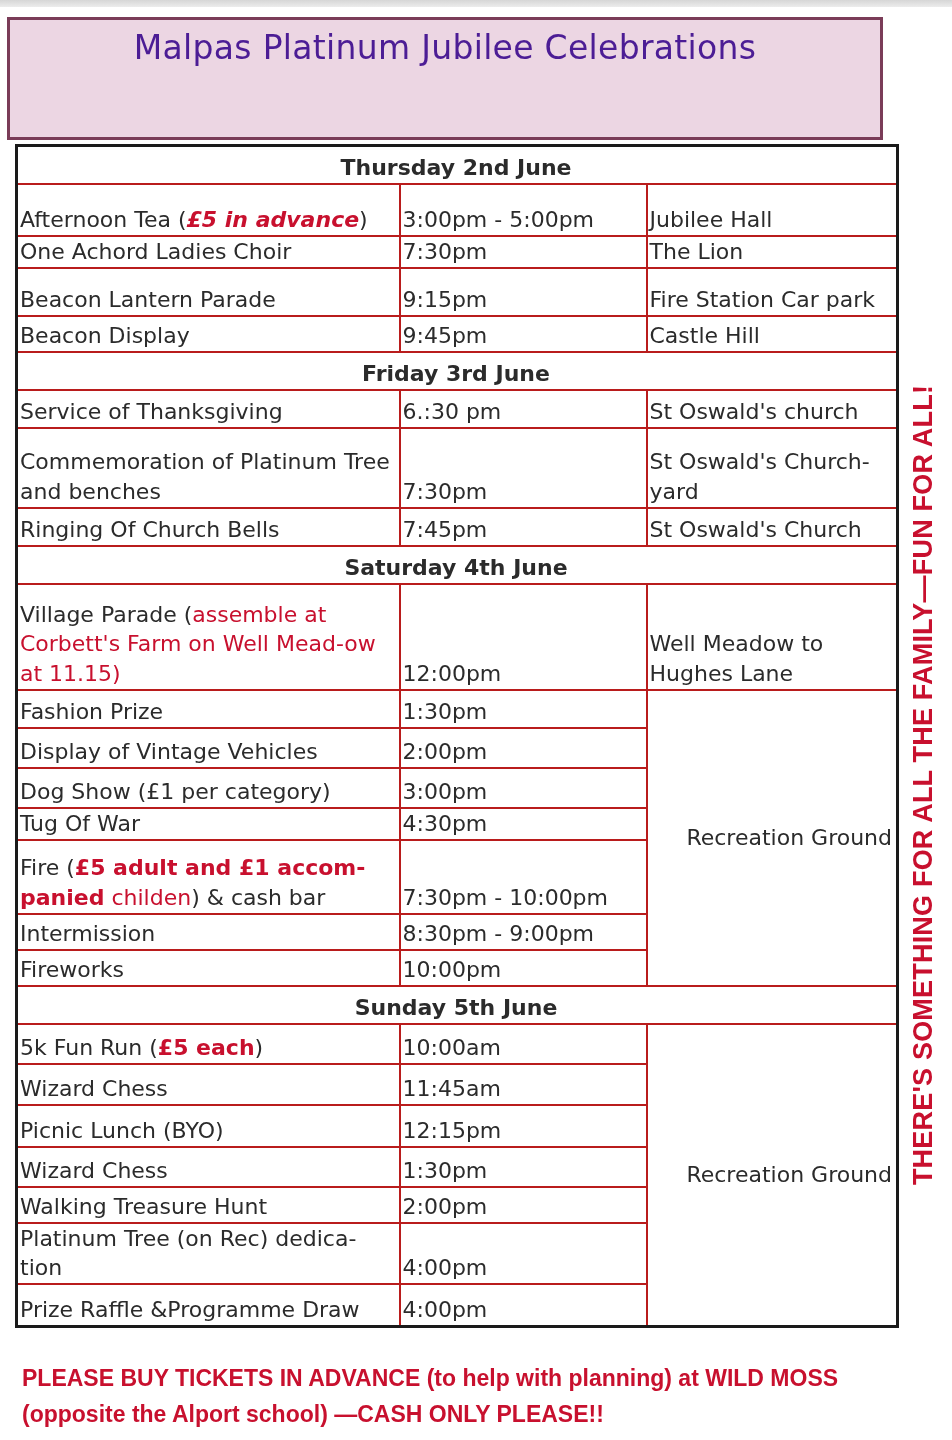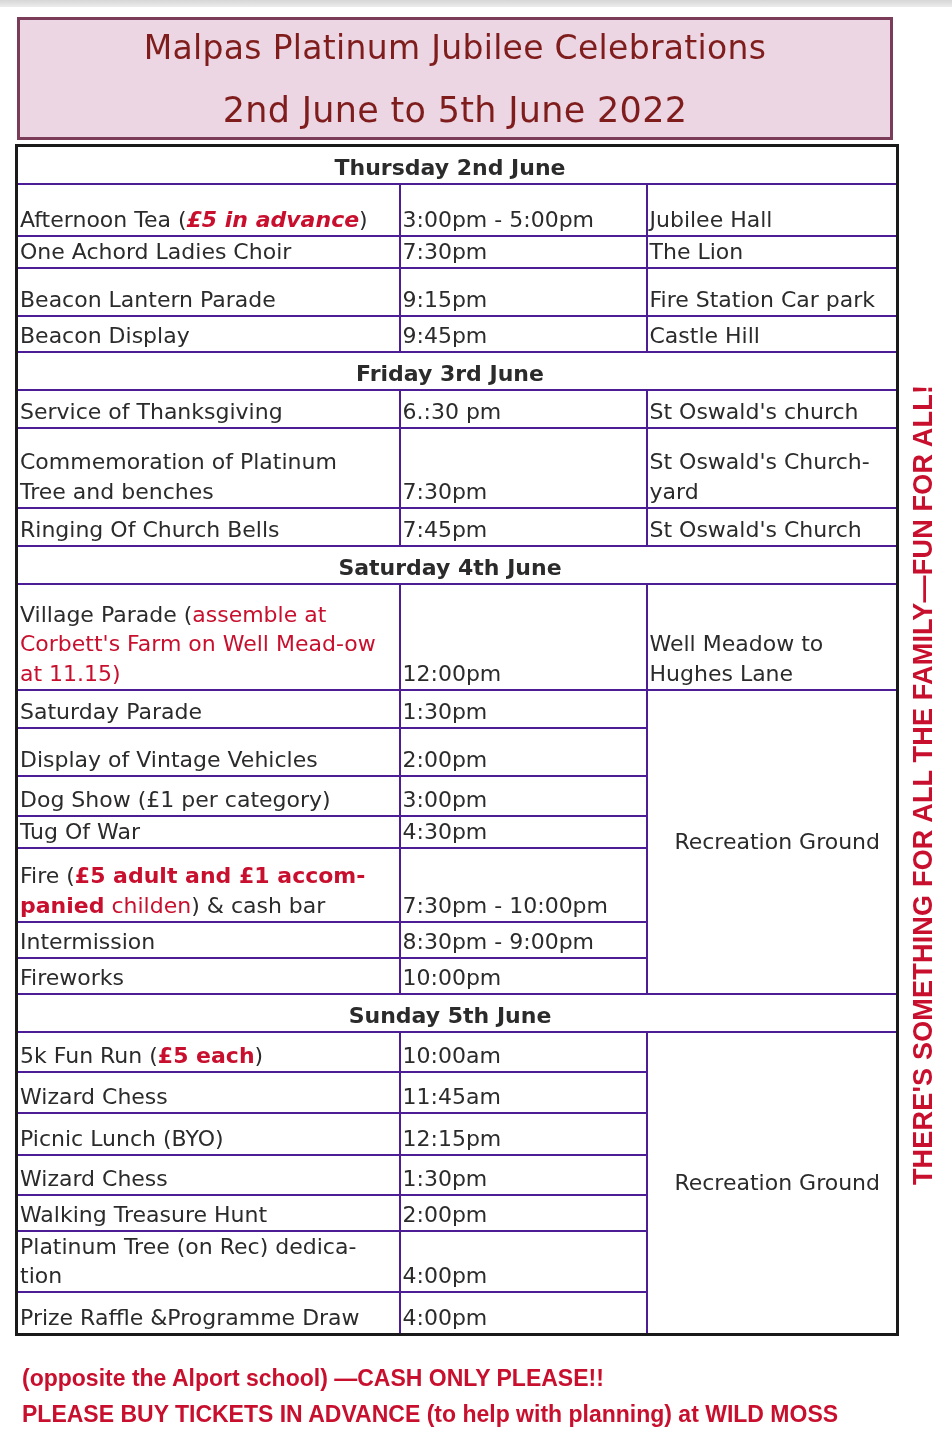--- a/index.html
+++ b/index.html
@@ -2,35 +2,35 @@
 <html><head>
 <meta charset="utf-8">
 <style>
   html, body { margin:0; padding:0; }
   body {
     width:952px; height:1440px; background:#ffffff; position:relative; overflow:hidden;
     font-family: "DejaVu Sans", "Liberation Sans", sans-serif; color:#2b2b2b;
   }
   .topband { position:absolute; left:0; top:0; width:952px; height:7px; background:linear-gradient(#d6d6d6,#ececec); }
   .title-box {
-    position:absolute; left:17px; top:17px; width:876px; height:123px;
+    position:absolute; left:7px; top:17px; width:876px; height:123px;
     background:#ecd6e3; border:3px solid #7a3c58; box-sizing:border-box;
-    text-align:center; color:#7f1d1d;
+    text-align:center; color:#4c1d95;
   }
   .title-box .l1 { position:absolute; left:0; right:0; top:8px; font-size:33px; letter-spacing:0.3px; }
   .title-box .l2 { position:absolute; left:0; right:0; top:70px; font-size:35px; letter-spacing:0.3px; }
 
   table.sched {
     position:absolute; left:15px; top:144px; width:881px;
     border-collapse:collapse; table-layout:fixed;
     border:3px solid #1a1a1a;
     font-size:22px; line-height:1.35;
   }
   table.sched td {
-    border:2px solid #4c1d95; padding:0 16px 0 2px; vertical-align:bottom;
+    border:2px solid #b91c1c; padding:0 4px 0 2px; vertical-align:bottom;
     white-space:normal; overflow:hidden;
   }
   table.sched td.day {
     text-align:center; font-weight:bold; font-size:22px; height:36px; vertical-align:bottom;
   }
   col.c1 { width:383px; } col.c2 { width:247px; } col.c3 { width:251px; }
   .red { color:#c8102e; }
   .redb { color:#c8102e; font-weight:bold;margin-top:35px; }
   .redbi { color:#c8102e; font-weight:bold; font-style:italic; }
   td.loc-mid { vertical-align:middle !important;text-align:right; }
@@ -50,21 +50,20 @@
     font-family: "Liberation Sans", sans-serif;
   }
 </style>
 </head>
 <body>
 
 <div class="topband"></div>
 
 <div class="title-box">
   <div class="l1">Malpas Platinum Jubilee Celebrations</div>
-  <div class="l2">2nd June to 5th June 2022</div>
 </div>
 
 <table class="sched">
   <colgroup>
       <col class="c1">
       <col class="c2">
       <col class="c3">
     </colgroup>
 
   <tbody>
@@ -113,25 +112,25 @@
 
   <tr>
         <td colspan="3" class="day">Saturday 4th June</td>
       </tr>
   <tr style="height:106px">
     <td><span>Village Parade (</span><span class="red">assemble at Corbett's Farm on Well Mead-ow  at 11.15</span><span class="red">)</span></td>
     <td>12:00pm</td>
     <td>Well Meadow to Hughes Lane</td>
   </tr>
   <tr style="height:38px">
-    <td>Saturday Parade</td>
+    <td>Fashion Prize</td>
     <td>1:30pm</td>
     <td rowspan="7" class="loc-mid">Recreation Ground</td>
   </tr>
-  <tr style="height:48px">
+  <tr style="height:40px">
     <td>Display of Vintage Vehicles</td>
     <td>2:00pm</td>
   </tr>
   <tr style="height:40px">
     <td>Dog Show (£1 per category)</td>
     <td>3:00pm</td>
   </tr>
   <tr style="height:32px">
     <td>Tug Of War</td>
     <td>4:30pm</td>
@@ -182,15 +181,15 @@
     <td>4:00pm</td>
   </tr>
 </tbody>
   </table>
 
 <div class="side">
   <span>THERE'S SOMETHING FOR ALL THE FAMILY—FUN FOR ALL!</span>
 </div>
 
 <div class="footer">
+  <div>PLEASE BUY TICKETS IN ADVANCE (to help with planning) at WILD MOSS</div>
   <div>(opposite the Alport school) —CASH ONLY PLEASE!!</div>
-  <div>PLEASE BUY TICKETS IN ADVANCE (to help with planning) at WILD MOSS</div>
 </div>
 
 </body></html>

